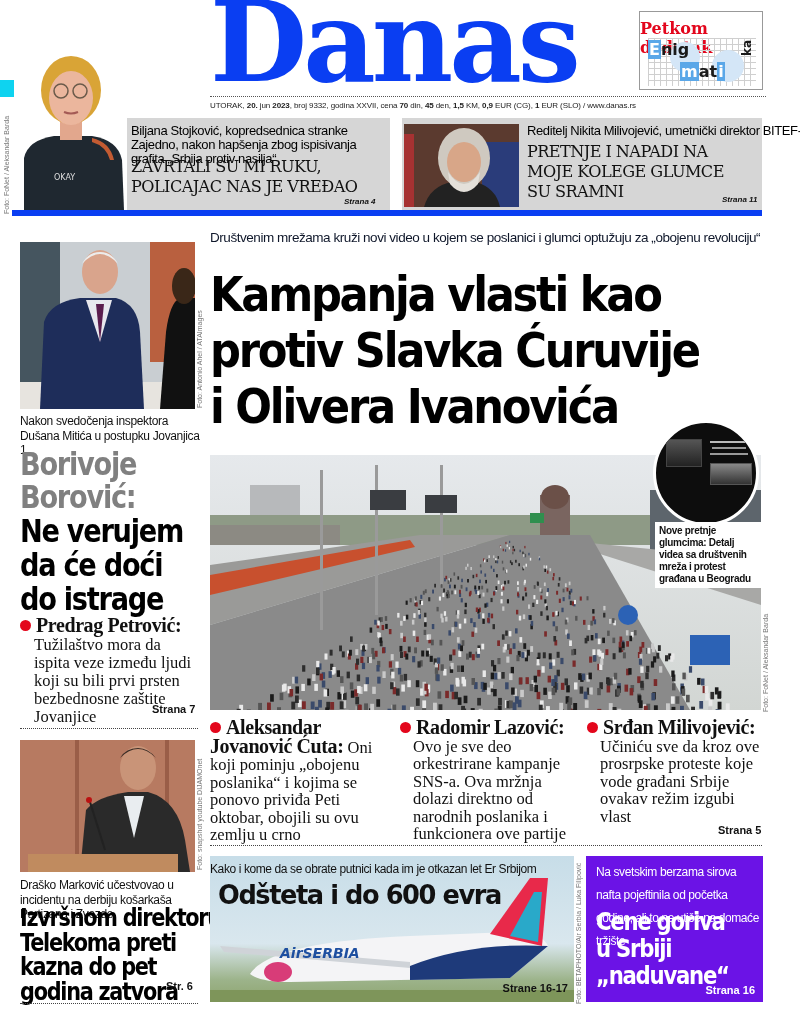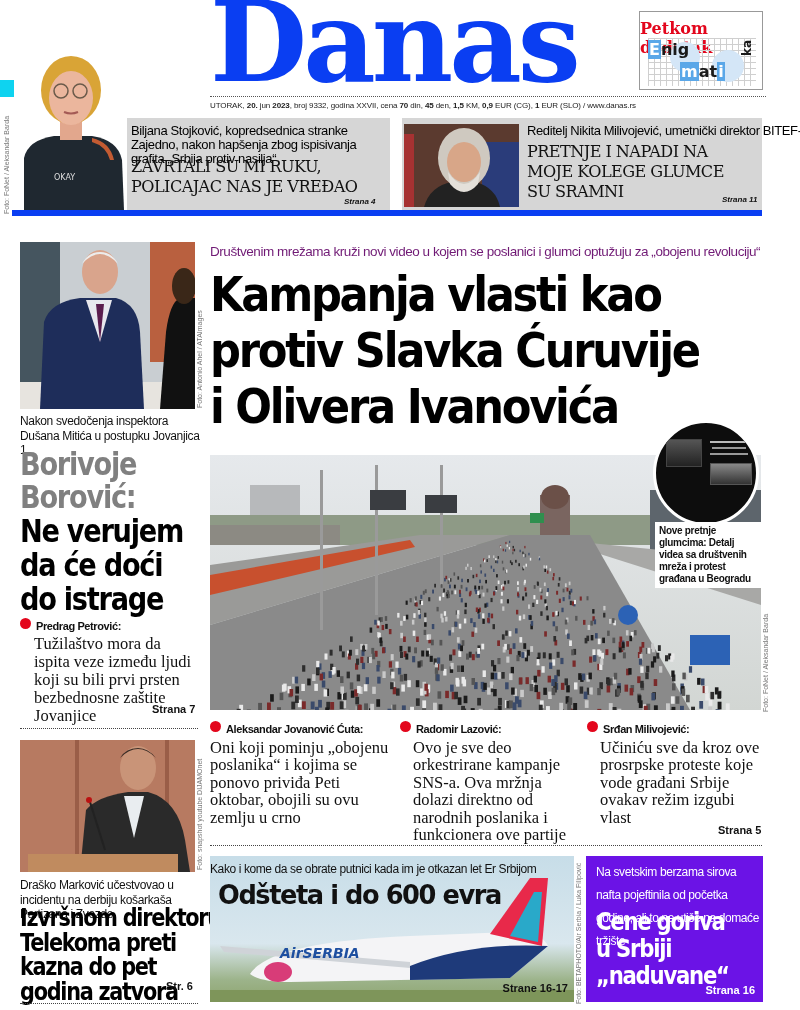--- a/index.html
+++ b/index.html
@@ -25,29 +25,29 @@
 
   
   #teaser1-bg{left:20px;top:118px;width:370px;height:93px;background:#d6d6d6}
   #teaser2-bg{left:402px;top:118px;width:360px;height:93px;background:#d6d6d6}
   #blue-bar{left:12px;top:210px;width:750px;height:6px;background:#0a3ef2}
   .kicker{font-size:13px;line-height:14px;color:#000000;letter-spacing:-0.4px;font-family:"Liberation Sans",sans-serif}
   .slab{font-family:"DejaVu Serif",serif;font-size:17.5px;line-height:20px;color:#111;letter-spacing:-0.6px;transform:scaleX(0.92);transform-origin:left}
   .strana-i{font-weight:bold;font-style:italic;font-size:8px}
 
   
-  #main-kicker{left:210px;top:244px;font-size:13.5px;letter-spacing:-0.45px;color:#701a75;white-space:nowrap}
+  #main-kicker{left:210px;top:230px;font-size:13.5px;letter-spacing:-0.45px;color:#0f172a;white-space:nowrap}
   #main-title{left:210px;top:266px;width:560px;font-family:"DejaVu Sans",sans-serif;font-weight:bold;font-size:48px;line-height:56px;letter-spacing:-2.5px;color:#000;transform:scaleX(0.9);transform-origin:left top;white-space:nowrap}
   #crowd{left:210px;top:455px;width:551px;height:255px}
   #circle{left:653px;top:420px;width:106px;height:106px;border-radius:50%;background:#0d0d0d;border:3px solid #fff;overflow:hidden}
   #circle-cap{left:655px;top:522px;width:107px;background:#fff;padding:3px 4px;font-size:10px;line-height:12px;font-weight:bold;letter-spacing:-0.3px}
 
   
   .qcol{position:absolute;top:719px;font-family:"Liberation Serif",serif;font-size:16.5px;line-height:17.5px;color:#111}
-  .qname{font-family:Liberation Sans, sans-serif;font-weight:bold;font-size:11px;letter-spacing:-0.4px}
+  .qname{font-family:Liberation Serif, serif;font-weight:bold;font-size:20px;letter-spacing:-0.4px}
 
   
   .leftsub{font-size:12px;line-height:14.5px;letter-spacing:-0.35px;color:#111}
   .bigcond{font-family:"DejaVu Sans",sans-serif;font-weight:bold;letter-spacing:-1.5px;transform:scaleX(0.85);transform-origin:left top;white-space:nowrap}
 
   
   #plane{left:210px;top:856px;width:364px;height:146px;background:linear-gradient(#c7dde8,#d9e7ee 60%,#9cb38a 85%,#8ea46f)}
   #purple{left:586px;top:856px;width:177px;height:146px;background:#6b13e6;color:#fff}
 </style>
 </head>

